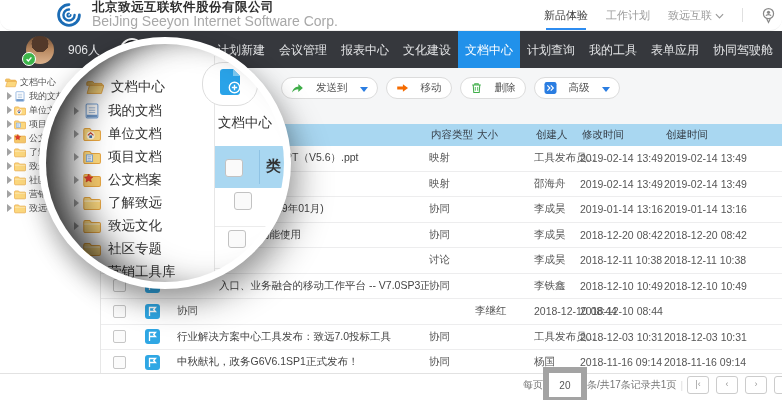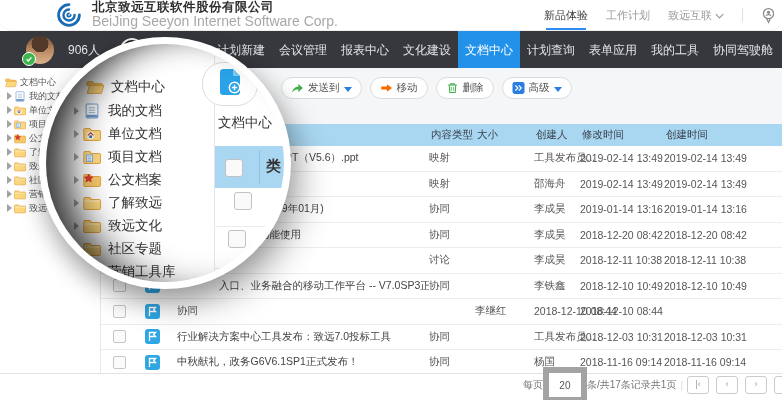--- a/index.html
+++ b/index.html
@@ -39,21 +39,21 @@
   .srow .lbl{margin-left:3px;}
   .srow.root{padding-left:5px;}
   .srow.child{padding-left:7px;}
   .t-arrow{width:5px;height:8px;margin-right:2px;flex:0 0 auto;display:flex;}
   .sicon{width:12px;height:11px;flex:0 0 auto;display:flex;}
   .sicon svg{width:12px;height:11px;}
   .main{flex:1;display:flex;flex-direction:column;min-width:0;}
   
   .toolbar{height:40px;background:#f5f6f7;display:flex;align-items:center;gap:8px;padding-left:8px;}
   .pill{height:20px;border:1px solid #dcdcdc;border-radius:11px;background:#fff;display:flex;
-        align-items:center;gap:4px;padding:0 9px;font-size:10.5px;color:#555;cursor:pointer;white-space:nowrap;}
+        align-items:center;gap:12px;padding:0 9px;font-size:10.5px;color:#555;cursor:pointer;white-space:nowrap;}
   .pill.newdoc{width:26px;justify-content:center;padding:0 4px;}
   .pill .ticon{display:flex;align-items:center;}
   .pill .ticon svg{height:12px;width:13px;}
   .pill .caret svg{width:8px;height:5px;}
   .toolbar .spacer{width:120px;}
   
   .tabstrip{height:16px;background:#f5f6f7;display:flex;align-items:flex-end;}
   .doc-tab{margin-left:8px;background:#fff;height:16px;line-height:16px;padding:0 10px;font-size:10px;color:#333;}
   
   .grid{display:grid;grid-template-columns:36px 40px 252px 46px 59px 46px 84px 1fr;align-items:center;}
@@ -168,23 +168,23 @@
         <span class="nav-tab">会议管理</span>
 
         <span class="nav-tab">报表中心</span>
 
         <span class="nav-tab">文化建设</span>
 
         <span class="nav-tab active">文档中心</span>
 
         <span class="nav-tab">计划查询</span>
 
+        <span class="nav-tab">我的工具</span>
+
         <span class="nav-tab">表单应用</span>
-
-        <span class="nav-tab">我的工具</span>
 
         <span class="nav-tab">协同驾驶舱</span>
 
     </div>
   </div>
 
   <div class="body">
 
     <aside class="sidebar">
       <div class="srow root">

